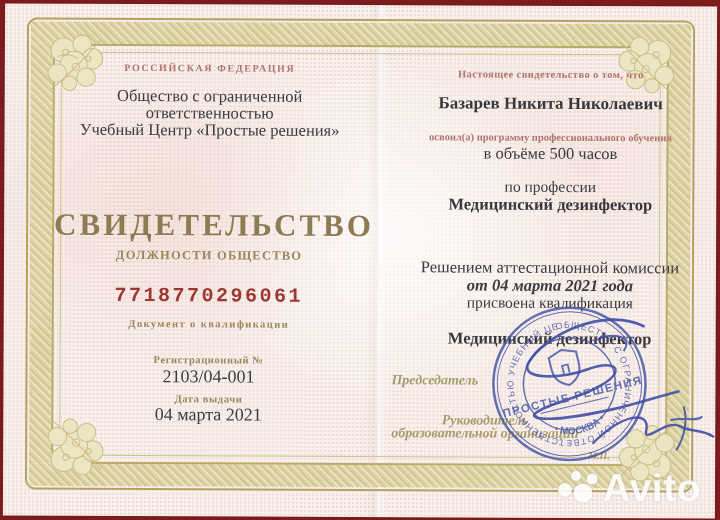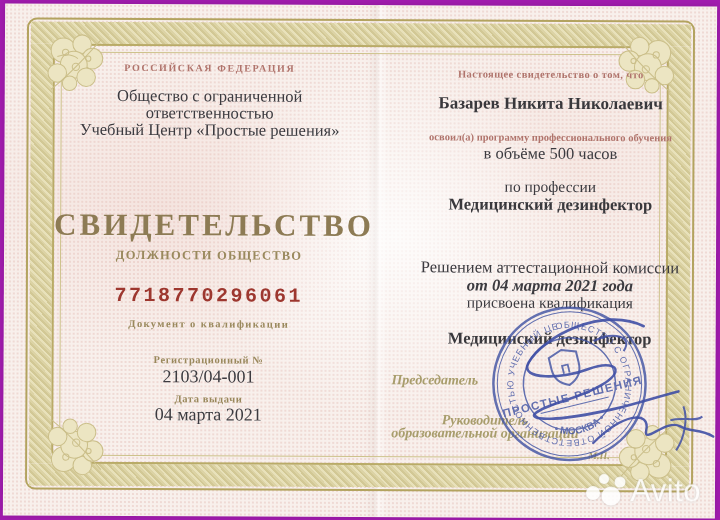--- a/index.html
+++ b/index.html
@@ -1,18 +1,18 @@
 <!DOCTYPE html>
 <html><head>
 <meta charset="utf-8">
 <style>
   html,body{margin:0;padding:0;}
   body{width:720px;height:520px;background:#fdfdfd;overflow:hidden;
        font-family:"Liberation Serif", serif;}
-  .photo{position:absolute;inset:0;background:#a21caf;}
+  .photo{position:absolute;inset:0;background:#7f1d1d;}
   .paper{position:absolute;left:4px;top:5px;width:712px;height:512px;
          background:
            radial-gradient(ellipse 300px 220px at 22% 40%, rgba(233,190,182,.25), rgba(233,190,182,0) 70%),
            radial-gradient(ellipse 280px 260px at 55% 45%, rgba(255,255,255,.8), rgba(255,255,255,0) 70%),
            radial-gradient(ellipse 260px 200px at 80% 30%, rgba(236,200,192,.18), rgba(236,200,192,0) 70%),
            radial-gradient(rgba(203,128,118,.20) 0.8px, transparent 1px),
            #f8f0ec;
          background-size:auto,auto,auto,4px 4px,auto;
          transform:rotate(0.25deg);
          box-shadow:0 0 6px rgba(0,0,0,.15);}
@@ -67,21 +67,21 @@
   .lbl{position:absolute;left:388px;text-align:left;font-size:14px;line-height:13px;}
   .l-chair{top:368px;}
   .l-head{top:408px;text-align:center;}
   .t-mp{position:absolute;left:585px;top:444px;font-size:10px;}
   
   .stampwrap{position:absolute;left:479px;top:291px;width:174px;height:174px;opacity:.88;}
   .sig{position:absolute;}
   
   .avito{position:absolute;right:14px;bottom:8px;display:flex;align-items:center;
          opacity:.88;filter:drop-shadow(0 0 1px rgba(120,120,120,.4));}
-  .avito-text{font-family:"Liberation Sans",sans-serif;font-weight:normal;font-size:31px;
+  .avito-text{font-family:"Liberation Sans",sans-serif;font-weight:bold;font-size:39px;
               color:#ffffff;letter-spacing:.5px;margin-left:4px;}
 </style>
 </head>
 <body>
 
 <div class="photo">
   <div class="paper">
     <div class="fold"></div>
 
     <div class="frame-band"></div>

